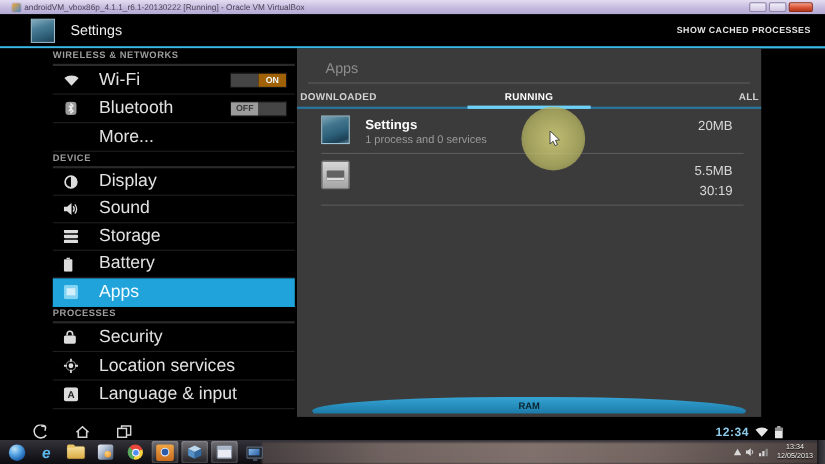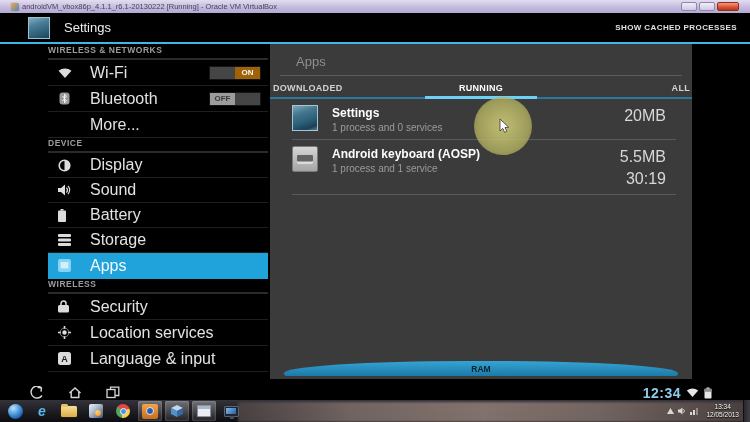--- a/index.html
+++ b/index.html
@@ -66,40 +66,40 @@
   .row-icon{width:26px;height:26px;margin-right:14px;flex:none;}
   .thumb-settings{border:1px solid #9fc6d8;
     background:linear-gradient(160deg,#7fa8bb 0%,#45788f 30%,#2d607a 60%,#1c4056 85%,#57808f 100%);}
   .kb-icon{background:linear-gradient(#d6d6d6,#a5a5a5);border:1px solid #7a7a7a;
     border-radius:2px;display:flex;align-items:center;justify-content:center;}
   .kb-keys{width:16px;height:9px;background:#636363;border-radius:1px;
     box-shadow:inset 0 -2.5px 0 #dcdcdc;}
   .row-main{display:flex;flex-direction:column;padding-top:1px;}
   .row-name{font-size:12px;font-weight:bold;color:#fdfdfd;}
   .row-detail{font-size:10px;color:#9b9b9b;margin-top:2px;}
-  .row-right{margin-left:auto;text-align:right;font-size:16px;color:#d8d8d8;padding-top:2px;}
+  .row-right{margin-left:auto;text-align:right;font-size:12px;color:#d8d8d8;padding-top:2px;}
   .row-time{margin-top:4px;}
   .row-sep{height:1px;background:#5a5a5a;margin:0 16px 0 22px;}
 
   .ram-area{margin-top:auto;padding:0 14px 3px 14px;}
   .ram-bar{height:15px;display:flex;align-items:center;justify-content:center;
     font-size:8.5px;font-weight:bold;color:#09242f;
     background:linear-gradient(#35a4d4,#1c7aa8);
     border-radius:50% 50% 3px 3px / 13px 13px 3px 3px;}
   .ram-usage{height:13px;background:#f2dce0;position:relative;font-size:9px;}
   .ram-used-seg{position:absolute;left:0;top:0;width:52px;height:13px;background:#56d2e9;}
   .ram-used-label{position:absolute;left:4px;top:2px;color:#1a6b7c;font-weight:bold;}
   .ram-free-label{position:absolute;right:5px;top:2px;color:#6d6d6d;}
 
   
   .nav-bar{position:absolute;left:0;top:372px;width:750px;height:15px;background:#000;
     display:flex;align-items:center;}
   .nav-icons{display:flex;align-items:center;gap:24px;margin-left:30px;}
   .status-cluster{margin-left:auto;margin-right:38px;display:flex;align-items:center;gap:5px;}
-  .nav-clock{font-size:14px;font-weight:bold;color:#8ccbe9;letter-spacing:.5px;}
+  .nav-clock{font-size:11px;font-weight:bold;color:#8ccbe9;letter-spacing:.5px;}
 
   
   .taskbar{position:absolute;left:0;top:400px;width:750px;height:22px;
     background:linear-gradient(#34323a,#17161b 70%,#0d0c10);}
   .tb-wallpaper{position:absolute;left:238px;top:2px;right:0;bottom:0;
     background:linear-gradient(90deg,#4c4344 0%,#786a66 22%,#8a7973 48%,#7a6b66 70%,#5c504d 90%,#4a403e 100%);
     filter:blur(1px);opacity:.92;}
   .task-icons{position:absolute;left:3px;top:1px;height:20px;display:flex;align-items:center;gap:3px;z-index:3;}
   .tbtn{height:20px;min-width:24px;display:flex;align-items:center;justify-content:center;border-radius:2px;}
   .tbtn.active{background:linear-gradient(rgba(255,255,255,.30),rgba(255,255,255,.08));
@@ -222,50 +222,50 @@
                 <polygon points="0,4 3,4 7,0.5 7,11.5 3,8 0,8" fill="#dcdcdc"></polygon>
                 <path d="M8.5 3.5 A4 4 0 0 1 8.5 8.5" stroke="#dcdcdc" stroke-width="1.2" fill="none"></path>
                 <path d="M10 1.8 A6.2 6.2 0 0 1 10 10.2" stroke="#dcdcdc" stroke-width="1.2" fill="none"></path>
               </svg>
           </span>
           <span class="side-label">Sound</span>
         </div>
 
         <div class="side-item h25">
           <span class="icon-slot">
-            <svg width="8" height="13">
-                <rect x="2.5" y="0" width="3" height="1.6" fill="#dcdcdc"></rect>
-                <rect x="0" y="1.6" width="8" height="11.4" rx="1" fill="#dcdcdc"></rect>
-              </svg>
-          </span>
-          <span class="side-label">Battery</span>
-        </div>
-
-        <div class="side-item h25">
-          <span class="icon-slot">
             <svg width="13" height="12">
                 <rect y="0" width="13" height="3" rx="1" fill="#dcdcdc"></rect>
                 <rect y="4.5" width="13" height="3" rx="1" fill="#dcdcdc"></rect>
                 <rect y="9" width="13" height="3" rx="1" fill="#dcdcdc"></rect>
               </svg>
           </span>
           <span class="side-label">Storage</span>
         </div>
 
+        <div class="side-item h25">
+          <span class="icon-slot">
+            <svg width="8" height="13">
+                <rect x="2.5" y="0" width="3" height="1.6" fill="#dcdcdc"></rect>
+                <rect x="0" y="1.6" width="8" height="11.4" rx="1" fill="#dcdcdc"></rect>
+              </svg>
+          </span>
+          <span class="side-label">Battery</span>
+        </div>
+
         <div class="side-item selected">
           <span class="icon-slot">
             <svg width="13" height="13">
                 <rect width="13" height="13" rx="2" fill="#83d3f2"></rect>
                 <rect x="2.5" y="3" width="8" height="6.5" fill="#d2effb"></rect>
               </svg>
           </span>
           <span class="side-label">Apps</span>
         </div>
 
-        <div class="sec-header" style="height:15px">WIRELESS</div>
+        <div class="sec-header" style="height:15px">PROCESSES</div>
 
         <div class="side-item">
           <span class="icon-slot">
             <svg width="11" height="13">
                 <path d="M3 5 V3.6 A2.5 2.5 0 0 1 8 3.6 V5" stroke="#dcdcdc" stroke-width="1.5" fill="none"></path>
                 <rect y="5" width="11" height="7.5" rx="1.5" fill="#dcdcdc"></rect>
               </svg>
           </span>
           <span class="side-label">Security</span>
         </div>
@@ -313,24 +313,20 @@
         <div class="row-right">
           <div>20MB</div>
         </div>
       </div>
       <div class="row-sep"></div>
 
       <div class="app-row">
         <div class="row-icon kb-icon">
             <span class="kb-keys"></span>
           </div>
-        <div class="row-main">
-          <span class="row-name">Android keyboard (AOSP)</span>
-          <span class="row-detail">1 process and 1 service</span>
-        </div>
         <div class="row-right">
           <div>5.5MB</div>
           <div class="row-time">30:19</div>
         </div>
       </div>
       <div class="row-sep"></div>
 
       <div class="ram-area">
         <div class="ram-bar">RAM</div>
       </div>

